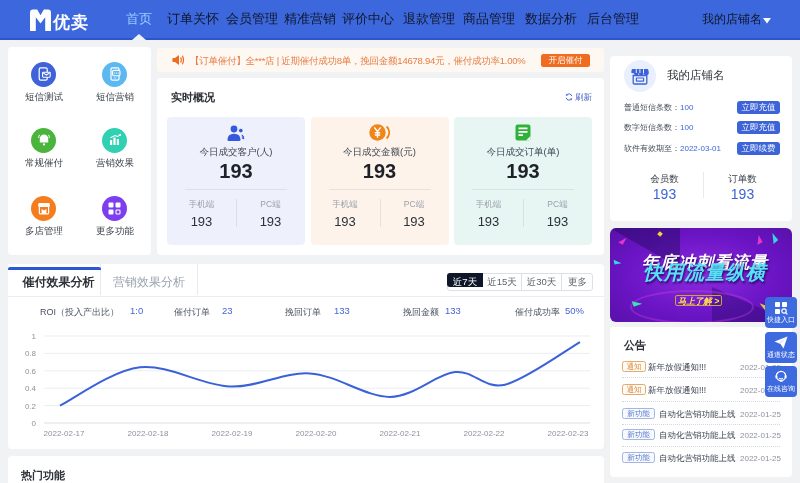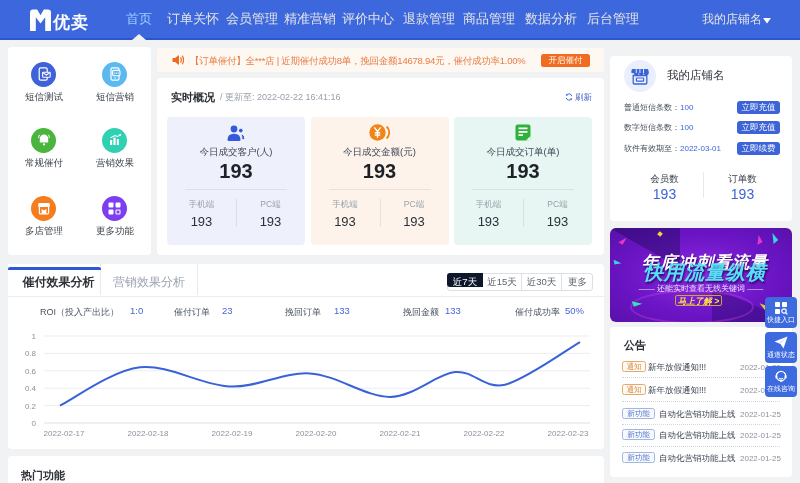--- a/index.html
+++ b/index.html
@@ -1,21 +1,21 @@
 <!DOCTYPE html>
 <html><head>
 <meta charset="utf-8">
 <style>
 * { margin:0; padding:0; box-sizing:border-box; }
 html,body { width:800px; height:483px; overflow:hidden; }
 body { font-family:"Liberation Sans", sans-serif; background:#f1f2f4; position:relative; }
 .abs { position:absolute; }
 
 #nav { left:0; top:0; width:800px; height:40px; background:#3d68dd; border-bottom:2px solid #2d55cf; }
-#nav .menu { position:absolute; top:0; height:38px; line-height:38px; color:#e5e5e5; font-size:13px; }
+#nav .menu { position:absolute; top:0; height:38px; line-height:38px; color:#0f172a; font-size:13px; }
 #nav .menu.on { color:#98ceff; }
 #caret { position:absolute; left:132px; top:34px; width:0; height:0; border-left:7px solid transparent; border-right:7px solid transparent; border-bottom:6px solid #f1f2f4; }
 #logo-txt { position:absolute; left:53px; top:11px; color:#fff; font-size:17px; font-weight:bold; letter-spacing:1px; }
 
 #side { left:8px; top:47px; width:143px; height:208px; background:#fff; border-radius:4px; }
 .sicon { position:absolute; width:25px; height:25px; border-radius:50%; display:flex; align-items:center; justify-content:center; }
 .slab { position:absolute; width:80px; text-align:center; font-size:9.5px; color:#3a4149; }
 
 #notif { left:157px; top:48px; width:447px; height:24px; background:#fdf8f1; border-radius:3px; }
 #notif .txt { position:absolute; left:33px; top:7px; font-size:9.5px; color:#e87c45; white-space:nowrap; width:353px; overflow:hidden; letter-spacing:-0.25px; }
@@ -163,21 +163,20 @@
   <svg class="abs" style="left:15px;top:6px" width="13" height="12" viewBox="0 0 13 12">
       <path d="M0.5 4 H3 L7 1 V11 L3 8 H0.5 Z" fill="#f06a1e"></path>
       <path d="M8.6 3.4 Q10 6 8.6 8.6 M10.4 1.8 Q12.6 6 10.4 10.2" fill="none" stroke="#f06a1e" stroke-width="1.2"></path>
     </svg>
   <div class="txt">【订单催付】全***店 | 近期催付成功8单，挽回金额14678.94元，催付成功率1.00%</div>
   <div class="btn">开启催付</div>
 </div>
 
 <div id="rt" class="abs">
   <h3>实时概况</h3>
-  <div class="upd">/ 更新至: 2022-02-22 16:41:16</div>
   <div class="refresh"><svg width="8" height="8" viewBox="0 0 10 10" style="vertical-align:-0.5px">
         <path d="M8.6 4 A3.8 3.8 0 0 0 1.6 3 M1.4 6 A3.8 3.8 0 0 0 8.4 7" fill="none" stroke="#3c64d8" stroke-width="1.2"></path>
         <path d="M1.2 1 L1.7 3.4 L4 2.8Z M8.8 9 L8.3 6.6 L6 7.2Z" fill="#3c64d8"></path>
       </svg> 刷新</div>
 
   <div class="scard" style="left:10px;background:#eef1fb">
     <div class="icon">
         <svg width="20" height="18" viewBox="0 0 20 18">
           <circle cx="8" cy="5" r="3.4" fill="#3558dc"></circle>
           <path d="M1.5 15.8 Q1.5 9.8 8 9.8 Q14.5 9.8 14.5 15.8 Q14.5 17 13.2 17 H2.8 Q1.5 17 1.5 15.8Z" fill="#3558dc"></path>
@@ -314,21 +313,20 @@
   <div class="conf" style="left:20px;top:62px;width:124px;height:34px;border:2px solid rgba(210,70,230,0.33);border-radius:50%"></div>
   <div class="conf" style="left:10px;top:8px;width:0;height:0;border-left:5px solid transparent;border-bottom:8px solid #e435c8;transform:rotate(30deg)"></div>
   <div class="conf" style="left:5px;top:30px;width:0;height:0;border-left:5px solid transparent;border-bottom:7px solid #35d5e4;transform:rotate(80deg)"></div>
   <div class="conf" style="left:145px;top:8px;width:0;height:0;border-left:6px solid transparent;border-bottom:8px solid #e435c8;transform:rotate(-30deg)"></div>
   <div class="conf" style="left:160px;top:6px;width:0;height:0;border-left:6px solid transparent;border-bottom:9px solid #35d5e4;transform:rotate(-40deg)"></div>
   <div class="conf" style="left:24px;top:70px;width:0;height:0;border-left:6px solid transparent;border-bottom:9px solid #35e4b5;transform:rotate(70deg)"></div>
   <div class="conf" style="left:150px;top:75px;width:0;height:0;border-left:5px solid transparent;border-bottom:8px solid #e4c835;transform:rotate(-70deg)"></div>
   <div class="conf" style="left:48px;top:4px;width:4px;height:4px;background:#f6d242;transform:rotate(40deg)"></div>
   <div class="l1">年底冲刺看流量</div>
   <div class="l2">快用流量纵横</div>
-  <div class="l3">—— 还能实时查看无线关键词 ——</div>
   <div class="bt">马上了解 &gt;</div>
 </div>
 
 <div id="notice" class="abs">
   <h3>公告</h3>
   <div class="nrow" style="top:34px">
       <span class="tag o">通知</span>
       <span class="tx" style="left:38px">新年放假通知!!!</span>
       <span class="dt">2022-01-25</span>
     </div>

